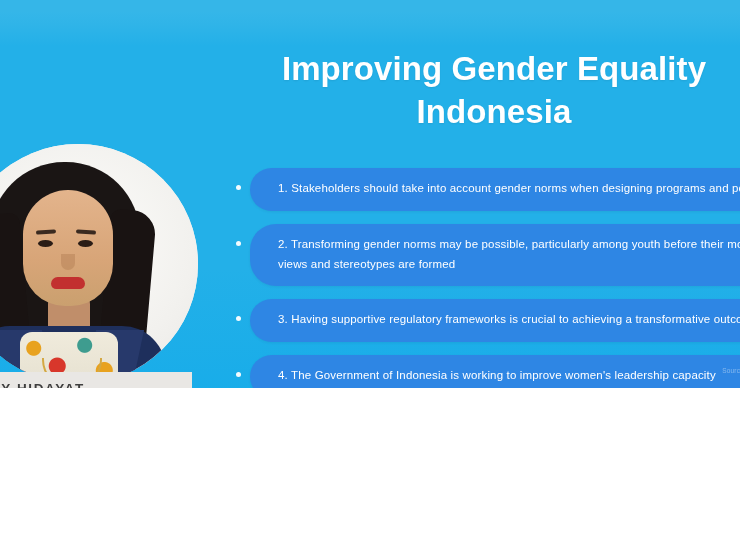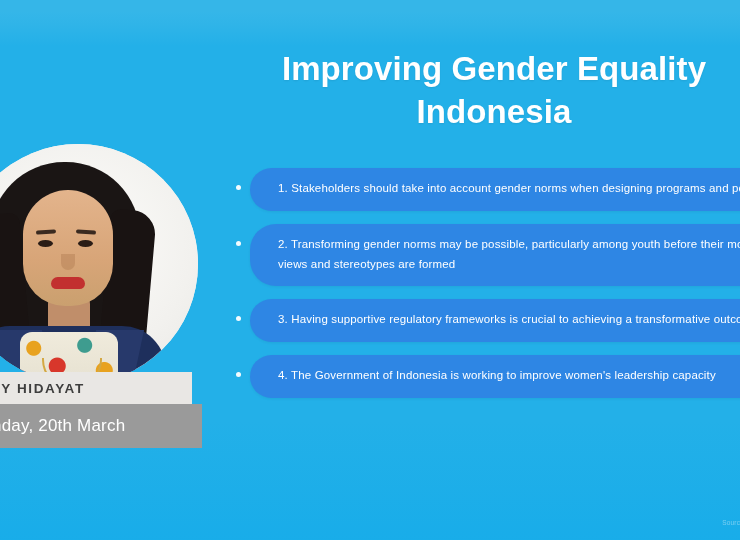--- a/index.html
+++ b/index.html
@@ -7,21 +7,21 @@
     padding: 0;
     background: #ffffff;
   }
   body {
     font-family: "Liberation Sans", sans-serif;
   }
 
   #slide {
     position: relative;
     width: 740px;
-    height: 540px;
+    height: 388px;
     overflow: hidden;
     background: #1fb0e6;
   }
 
   
   .bg-base {
     position: absolute;
     inset: 0;
     background: #23b0e8;
   }

